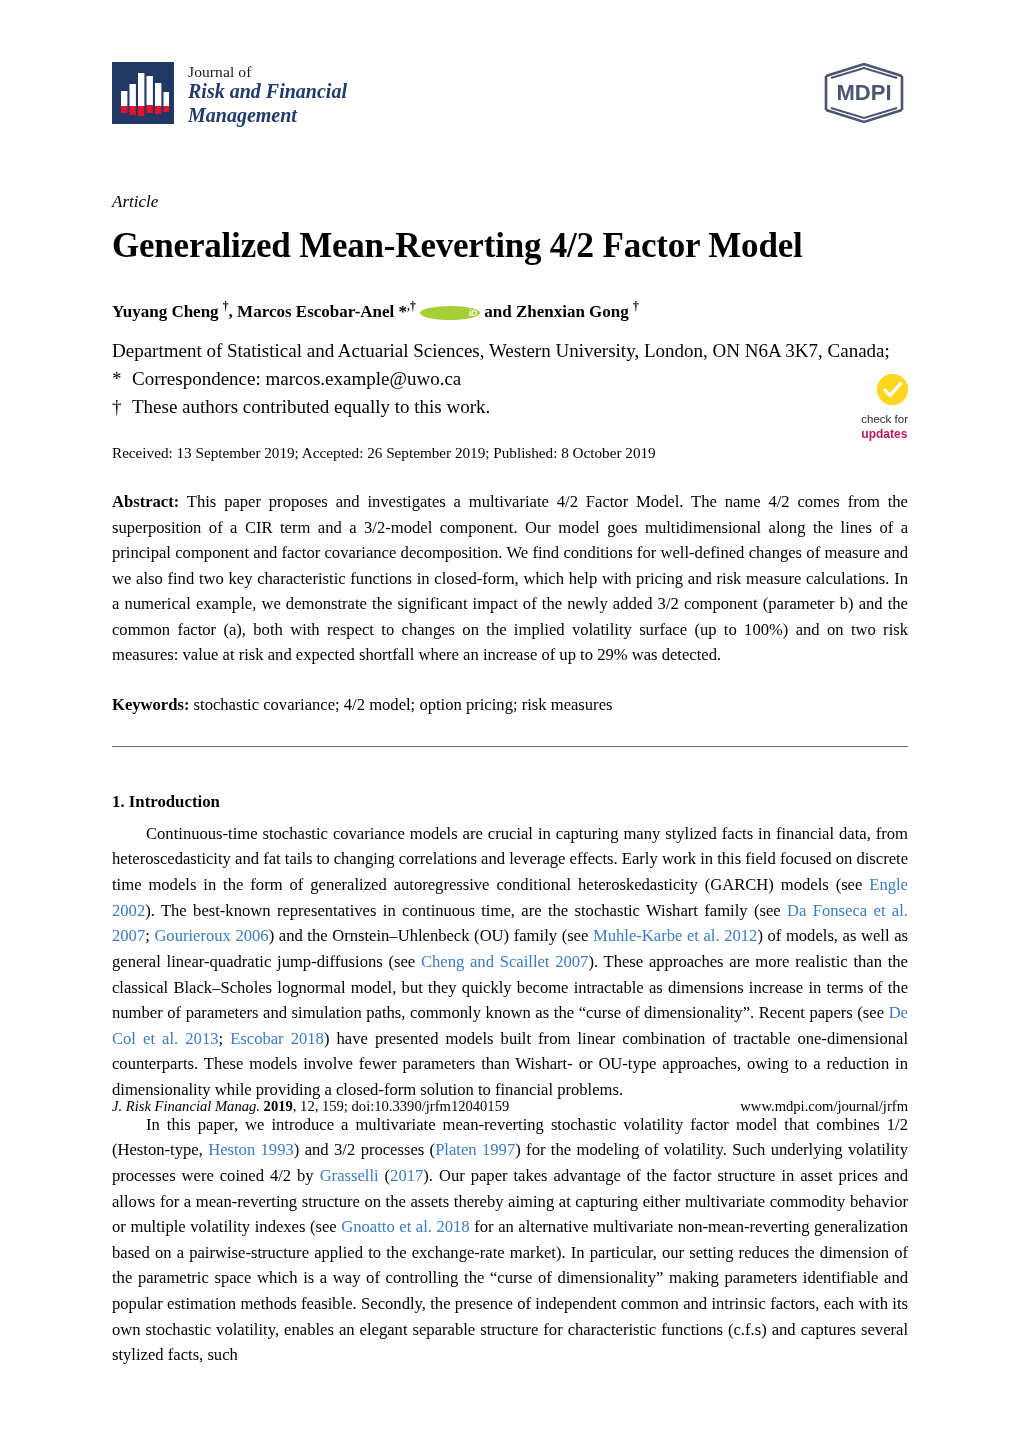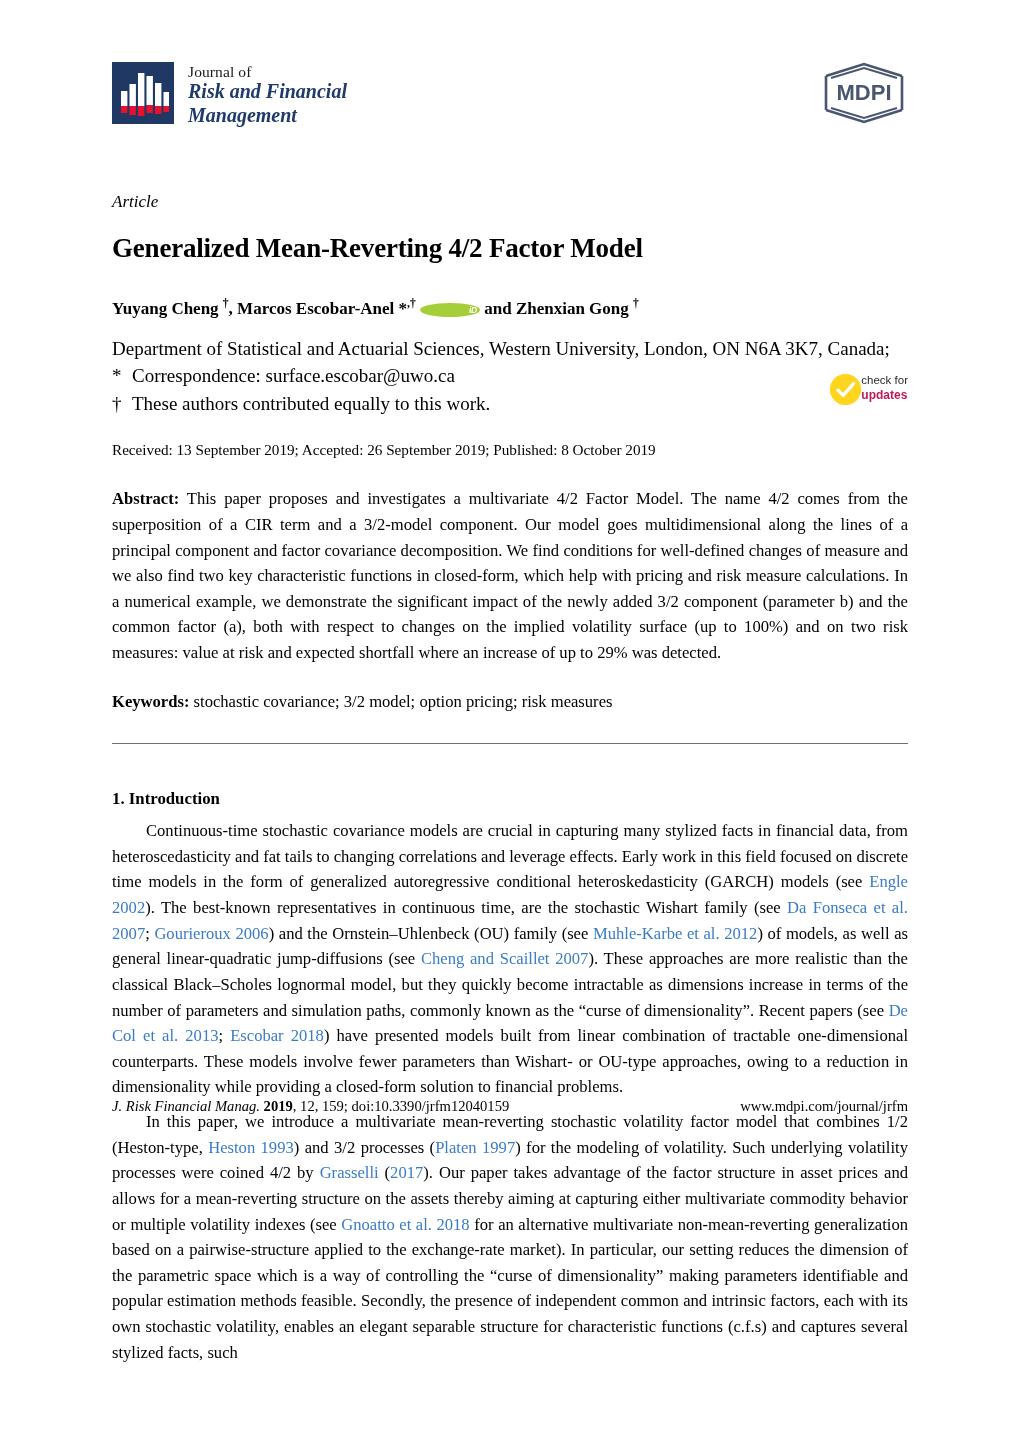--- a/index.html
+++ b/index.html
@@ -66,22 +66,22 @@
   }
 
   
   .article-type {
     margin-top: 38px;
     font-style: italic;
     font-size: 17px;
     color: #000;
   }
   h1.paper-title {
-    margin: 20px 0 0 0;
-    font-size: 27px;
+    margin: 13px 0 0 0;
+    font-size: 35px;
     font-weight: bold;
     letter-spacing: -0.2px;
     line-height: 1.2;
   }
   .authors {
     margin-top: 31px;
     font-size: 17px;
     font-weight: bold;
     line-height: 1.4;
   }
@@ -123,22 +123,23 @@
     margin-top: 24px;
     font-size: 15.2px;
   }
 
   
   .cfu {
     position: absolute;
     right: 112px;
     top: 374px;
     display: flex;
-    align-items: flex-start;
-    gap: 0;
+    align-items: flex-end;
+    gap: 8px;
+    flex-direction: column;
   }
   .cfu-circle {
     width: 31px;
     height: 31px;
     border-radius: 50%;
     background: #ffd520;
     position: relative;
     flex: 0 0 auto;
   }
   .cfu-text {
@@ -252,21 +253,21 @@
 
   <div class="article-type">Article</div>
   <h1 class="paper-title">Generalized Mean-Reverting 4/2 Factor Model</h1>
 
   <div class="authors">Yuyang Cheng <sup>†</sup>, Marcos Escobar-Anel *<sup>,†</sup> <span class="orcid">iD</span> and Zhenxian Gong <sup>†</sup></div>
 
   <div class="affiliations">
     <div>Department of Statistical and Actuarial Sciences, Western University, London, ON N6A 3K7, Canada;</div>
     <div class="aff-note">
       <span class="aff-marker">*</span>
-      <span>Correspondence: surface.escobar@uwo.ca</span>
+      <span>Correspondence: marcos.example@uwo.ca</span>
     </div>
     <div class="aff-note">
       <span class="aff-marker">†</span>
       <span>These authors contributed equally to this work.</span>
     </div>
   </div>
 
   <div class="dates">Received: 13 September 2019; Accepted: 26 September 2019; Published: 8 October 2019</div>
 
   <div class="cfu">
@@ -280,21 +281,21 @@
     </div>
   </div>
 
   <div class="abstract">
     <b>Abstract:</b>
     <span>This paper proposes and investigates a multivariate 4/2 Factor Model. The name 4/2 comes from the superposition of a CIR term and a 3/2-model component. Our model goes multidimensional along the lines of a principal component and factor covariance decomposition. We find conditions for well-defined changes of measure and we also find two key characteristic functions in closed-form, which help with pricing and risk measure calculations. In a numerical example, we demonstrate the significant impact of the newly added 3/2 component (parameter b) and the common factor (a), both with respect to changes on the implied volatility surface (up to 100%) and on two risk measures: value at risk and expected shortfall where an increase of up to 29% was detected.</span>
   </div>
 
   <div class="keywords">
     <b>Keywords:</b>
-    <span>stochastic covariance; 3/2 model; option pricing; risk measures</span>
+    <span>stochastic covariance; 4/2 model; option pricing; risk measures</span>
   </div>
 
   <hr class="rule">
 
   <h2 class="section-head">1. Introduction</h2>
   <p class="body-par">Continuous-time stochastic covariance models are crucial in capturing many stylized facts in financial data, from heteroscedasticity and fat tails to changing correlations and leverage effects. Early work in this field focused on discrete time models in the form of generalized autoregressive conditional heteroskedasticity (GARCH) models (see <span class="cite">Engle 2002</span>). The best-known representatives in continuous time, are the stochastic Wishart family (see <span class="cite">Da Fonseca et al. 2007</span>; <span class="cite">Gourieroux 2006</span>) and the Ornstein–Uhlenbeck (OU) family (see <span class="cite">Muhle-Karbe et al. 2012</span>) of models, as well as general linear-quadratic jump-diffusions (see <span class="cite">Cheng and Scaillet 2007</span>). These approaches are more realistic than the classical Black–Scholes lognormal model, but they quickly become intractable as dimensions increase in terms of the number of parameters and simulation paths, commonly known as the “curse of dimensionality”. Recent papers (see <span class="cite">De Col et al. 2013</span>; <span class="cite">Escobar 2018</span>) have presented models built from linear combination of tractable one-dimensional counterparts. These models involve fewer parameters than Wishart- or OU-type approaches, owing to a reduction in dimensionality while providing a closed-form solution to financial problems.</p>
   <p class="body-par">In this paper, we introduce a multivariate mean-reverting stochastic volatility factor model that combines 1/2 (Heston-type, <span class="cite">Heston 1993</span>) and 3/2 processes (<span class="cite">Platen 1997</span>) for the modeling of volatility. Such underlying volatility processes were coined 4/2 by <span class="cite">Grasselli</span> (<span class="cite">2017</span>). Our paper takes advantage of the factor structure in asset prices and allows for a mean-reverting structure on the assets thereby aiming at capturing either multivariate commodity behavior or multiple volatility indexes (see <span class="cite">Gnoatto et al. 2018</span> for an alternative multivariate non-mean-reverting generalization based on a pairwise-structure applied to the exchange-rate market). In particular, our setting reduces the dimension of the parametric space which is a way of controlling the “curse of dimensionality” making parameters identifiable and popular estimation methods feasible. Secondly, the presence of independent common and intrinsic factors, each with its own stochastic volatility, enables an elegant separable structure for characteristic functions (c.f.s) and captures several stylized facts, such</p>
 
   <div class="footer">
     <div class="footer-inner">

